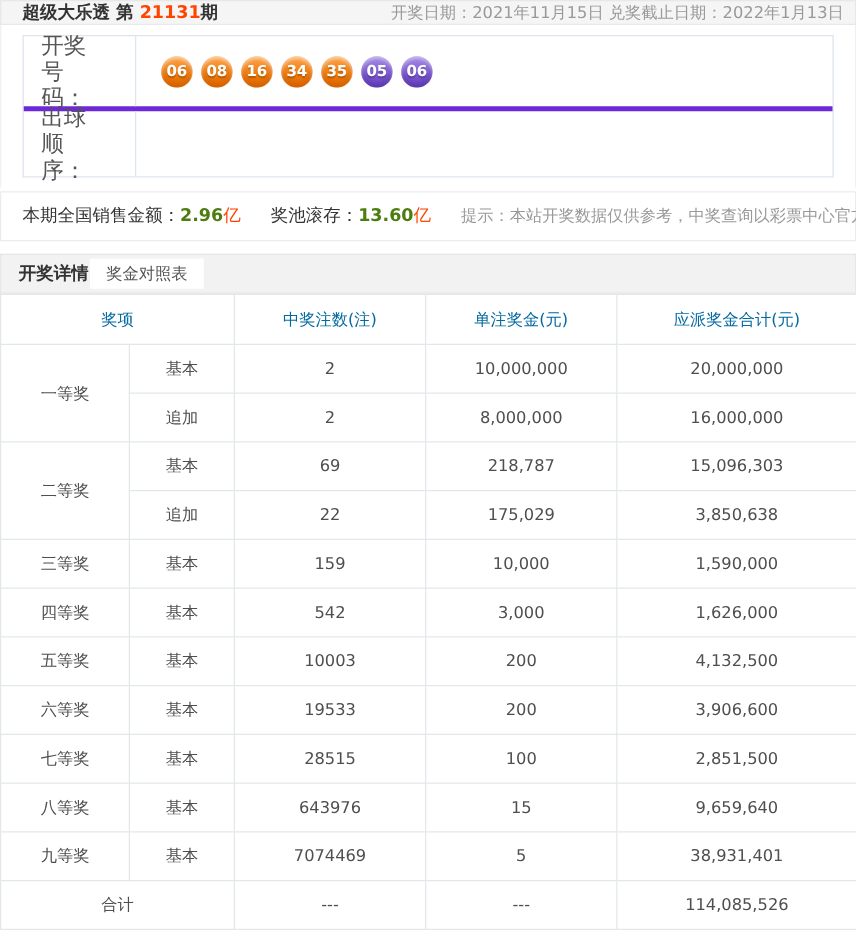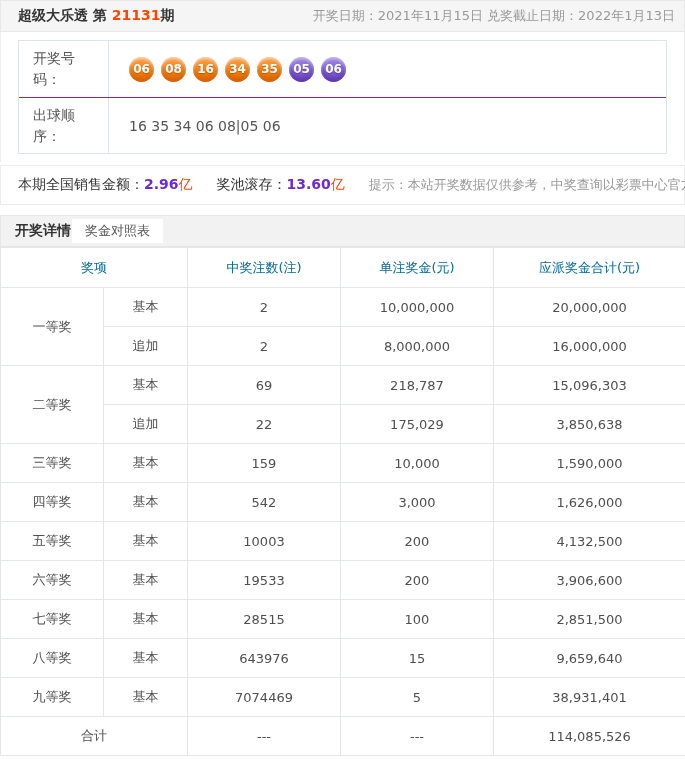--- a/index.html
+++ b/index.html
@@ -4,49 +4,49 @@
 <style>
   * { box-sizing: border-box; margin: 0; padding: 0; }
   body {
     width: 685px;
     background: #fff;
     font-family: "DejaVu Sans", "Liberation Sans", sans-serif;
     color: #555;
   }
   
   .top-bar {
-    height: 32px;
+    height: 20px;
     background: #f5f5f5;
     border: 1px solid #e8e8e8;
     display: flex;
     align-items: center;
     justify-content: space-between;
     padding: 0 9px 0 17px;
     font-size: 14px;
   }
   .page-title { color: #333; font-weight: bold; }
   .issue-no { color: #ff4400; }
   .date-info { color: #999; font-size: 13px; font-weight: normal; }
   
   .num-panel {
     padding: 8px 17px;
     border-left: 1px solid #f0f0f0;
     border-right: 1px solid #f0f0f0;
   }
   .num-box { border: 1px solid #dde4eb; }
   .num-row { display: flex; height: 56px; }
-  .num-row + .num-row { border-top: 1px solid #6d28d9; }
+  .num-row + .num-row { border-top: 4px solid #6d28d9; }
   .num-label {
     width: 90px;
     display: flex;
     align-items: center;
     padding: 0 29px 0 14px;
     border-right: 1px solid #dde4eb;
     color: #555;
-    font-size: 14px;
+    font-size: 18px;
     line-height: 21px;
   }
   .num-value {
     flex: 1;
     padding-left: 20px;
     display: flex;
     align-items: center;
     font-size: 14px;
     color: #555;
   }
@@ -76,21 +76,21 @@
     height: 40px;
     border: 1px solid #ececec;
     display: flex;
     align-items: center;
     padding: 0 17px;
     font-size: 14px;
     color: #333;
     white-space: nowrap;
   }
   .sales-group { margin-right: 24px; }
-  .red-num { color: #6d28d9; font-weight: bold; }
+  .red-num { color: #4d7c0f; font-weight: bold; }
   .red-unit { color: #ff4400; }
   .tip-text { color: #999; font-size: 13px; }
   
   .details-header {
     margin-top: 10px;
     height: 32px;
     background: #f2f2f2;
     border: 1px solid #e6e6e6;
     display: flex;
     align-items: center;
@@ -143,21 +143,20 @@
         <span class="ball ball-front">08</span>
         <span class="ball ball-front">16</span>
         <span class="ball ball-front">34</span>
         <span class="ball ball-front">35</span>
         <span class="ball ball-back">05</span>
         <span class="ball ball-back">06</span>
       </div>
     </div>
     <div class="num-row">
       <div class="num-label">出球顺序：</div>
-      <div class="num-value">16 35 34 06 08|05 06</div>
     </div>
   </div>
 </div>
 
 <div class="sales-bar">
   <span class="sales-group"><span>本期全国销售金额：</span><span class="red-num">2.96</span><span class="red-unit">亿</span></span>
   <span class="sales-group"><span>奖池滚存：</span><span class="red-num">13.60</span><span class="red-unit">亿</span></span>
   <span class="tip-text">提示：本站开奖数据仅供参考，中奖查询以彩票中心官方开奖信息为准</span>
 </div>
 

